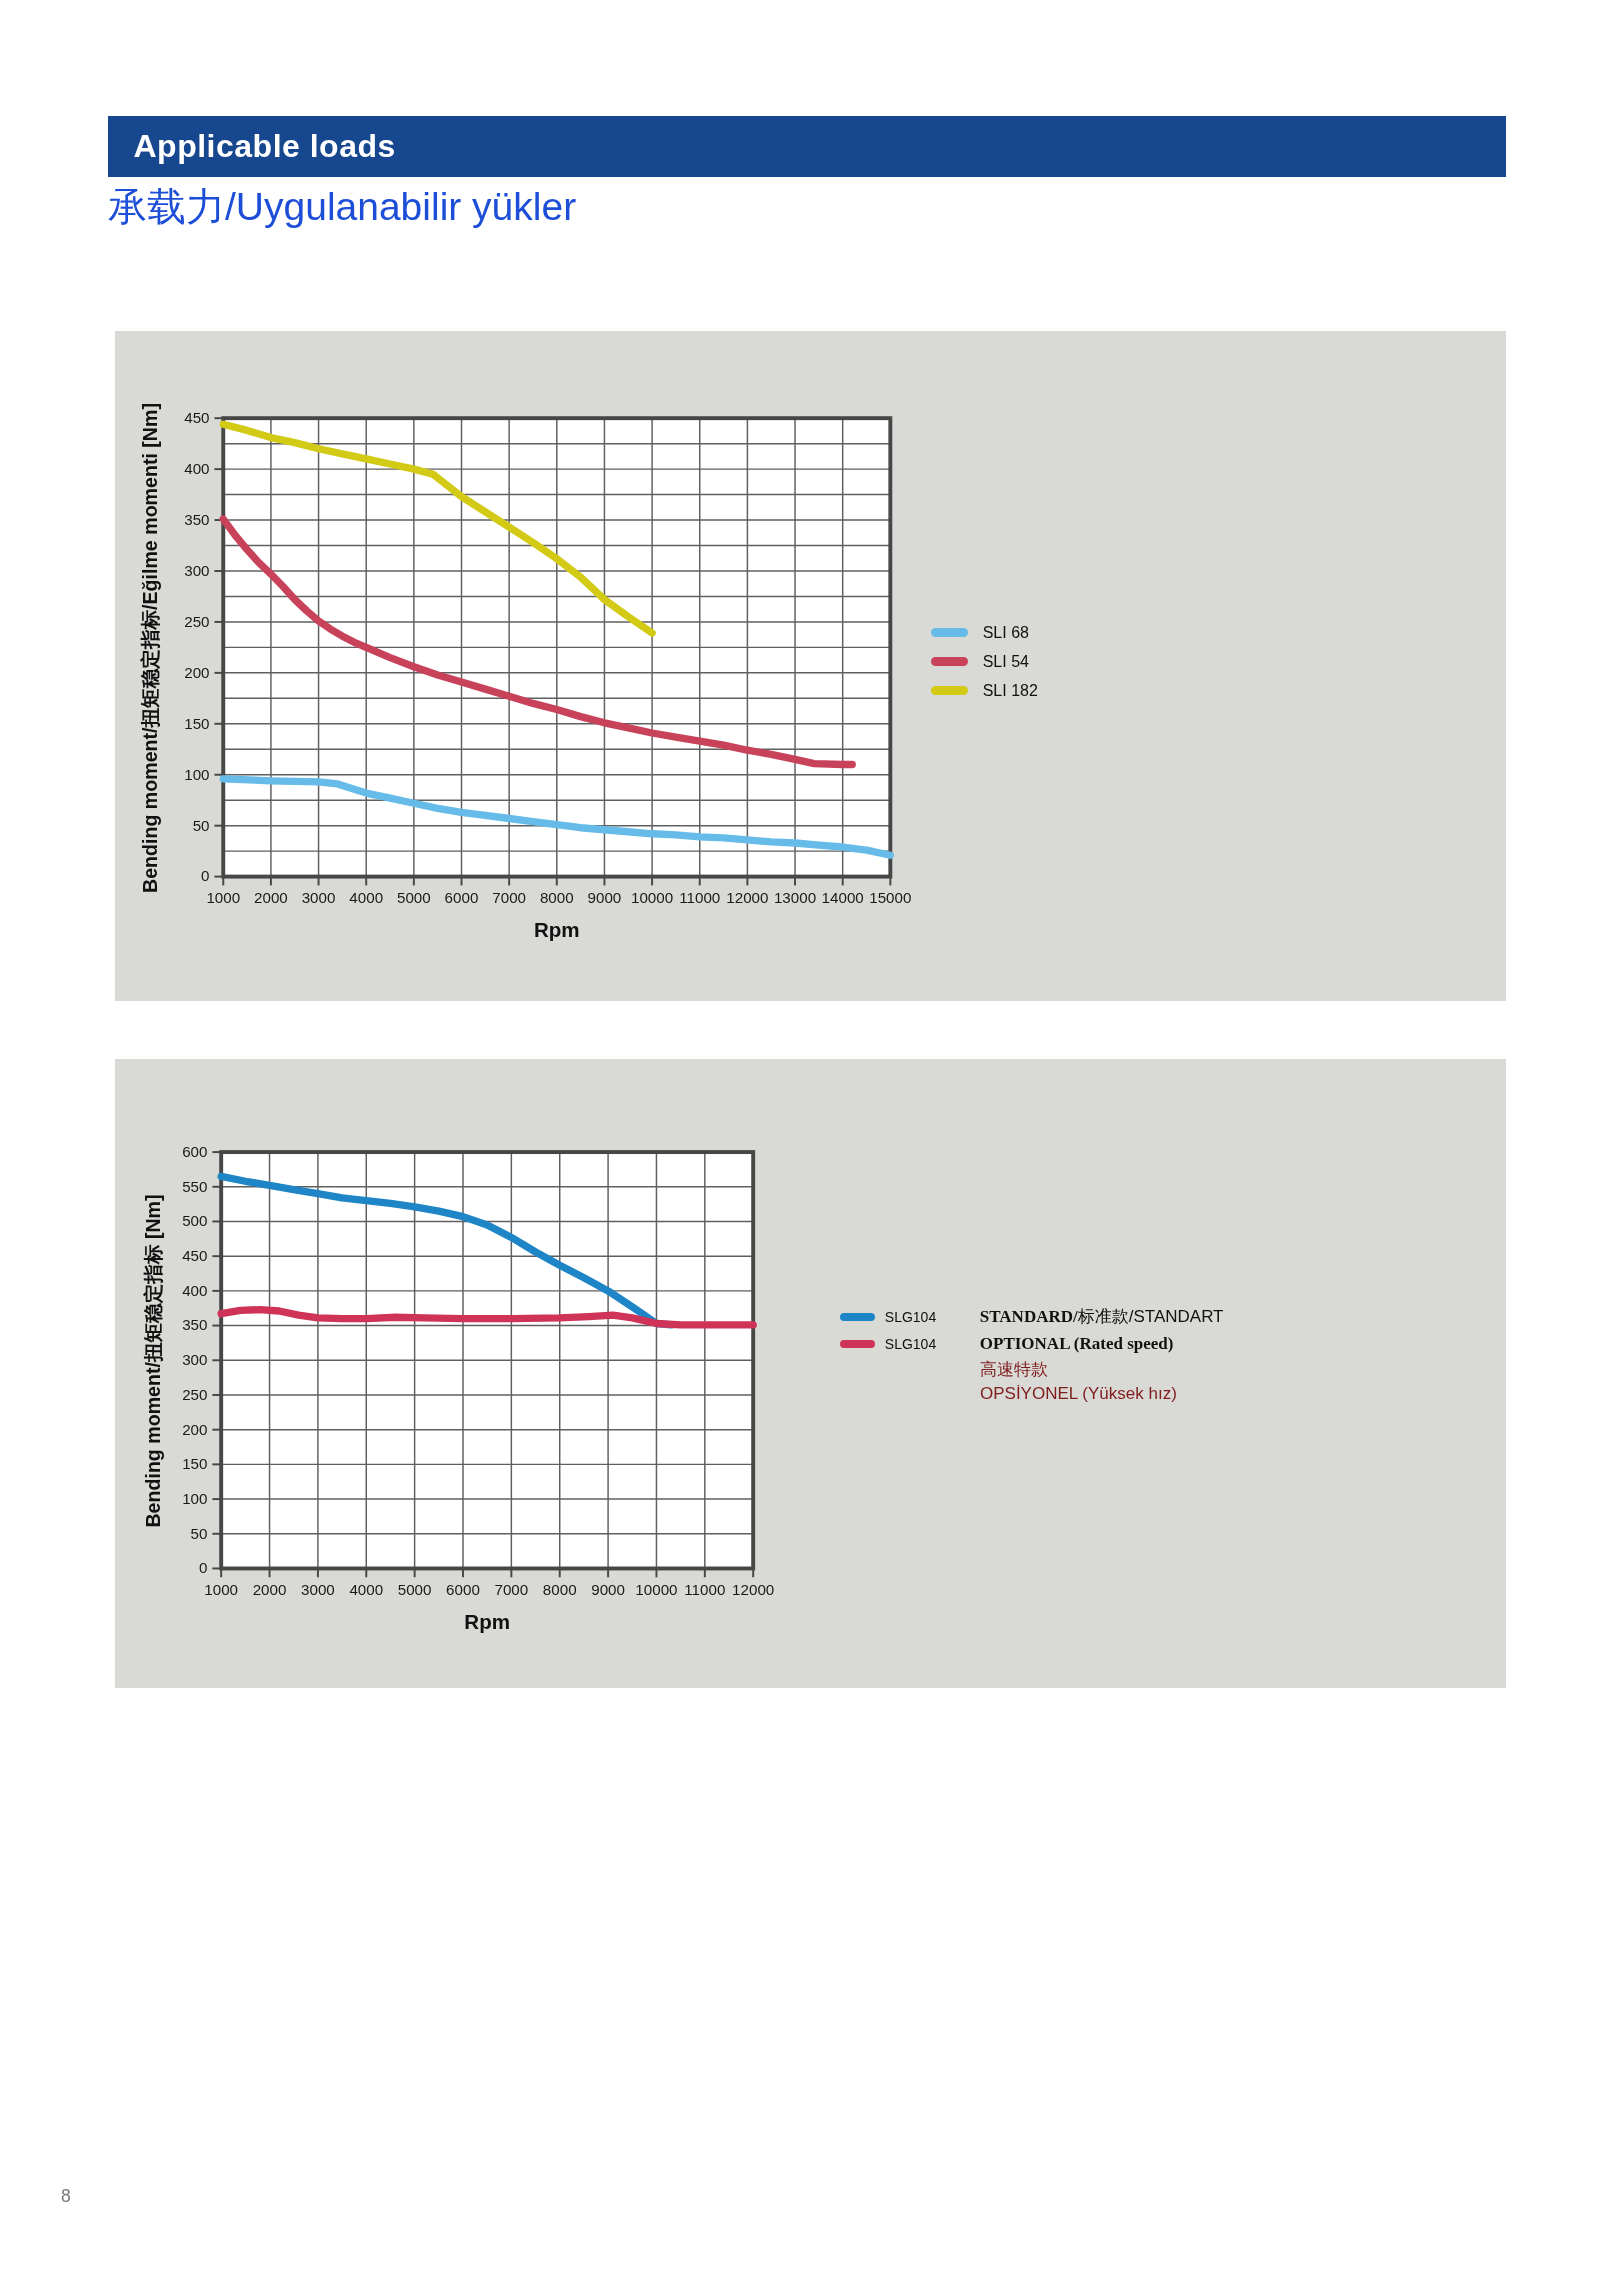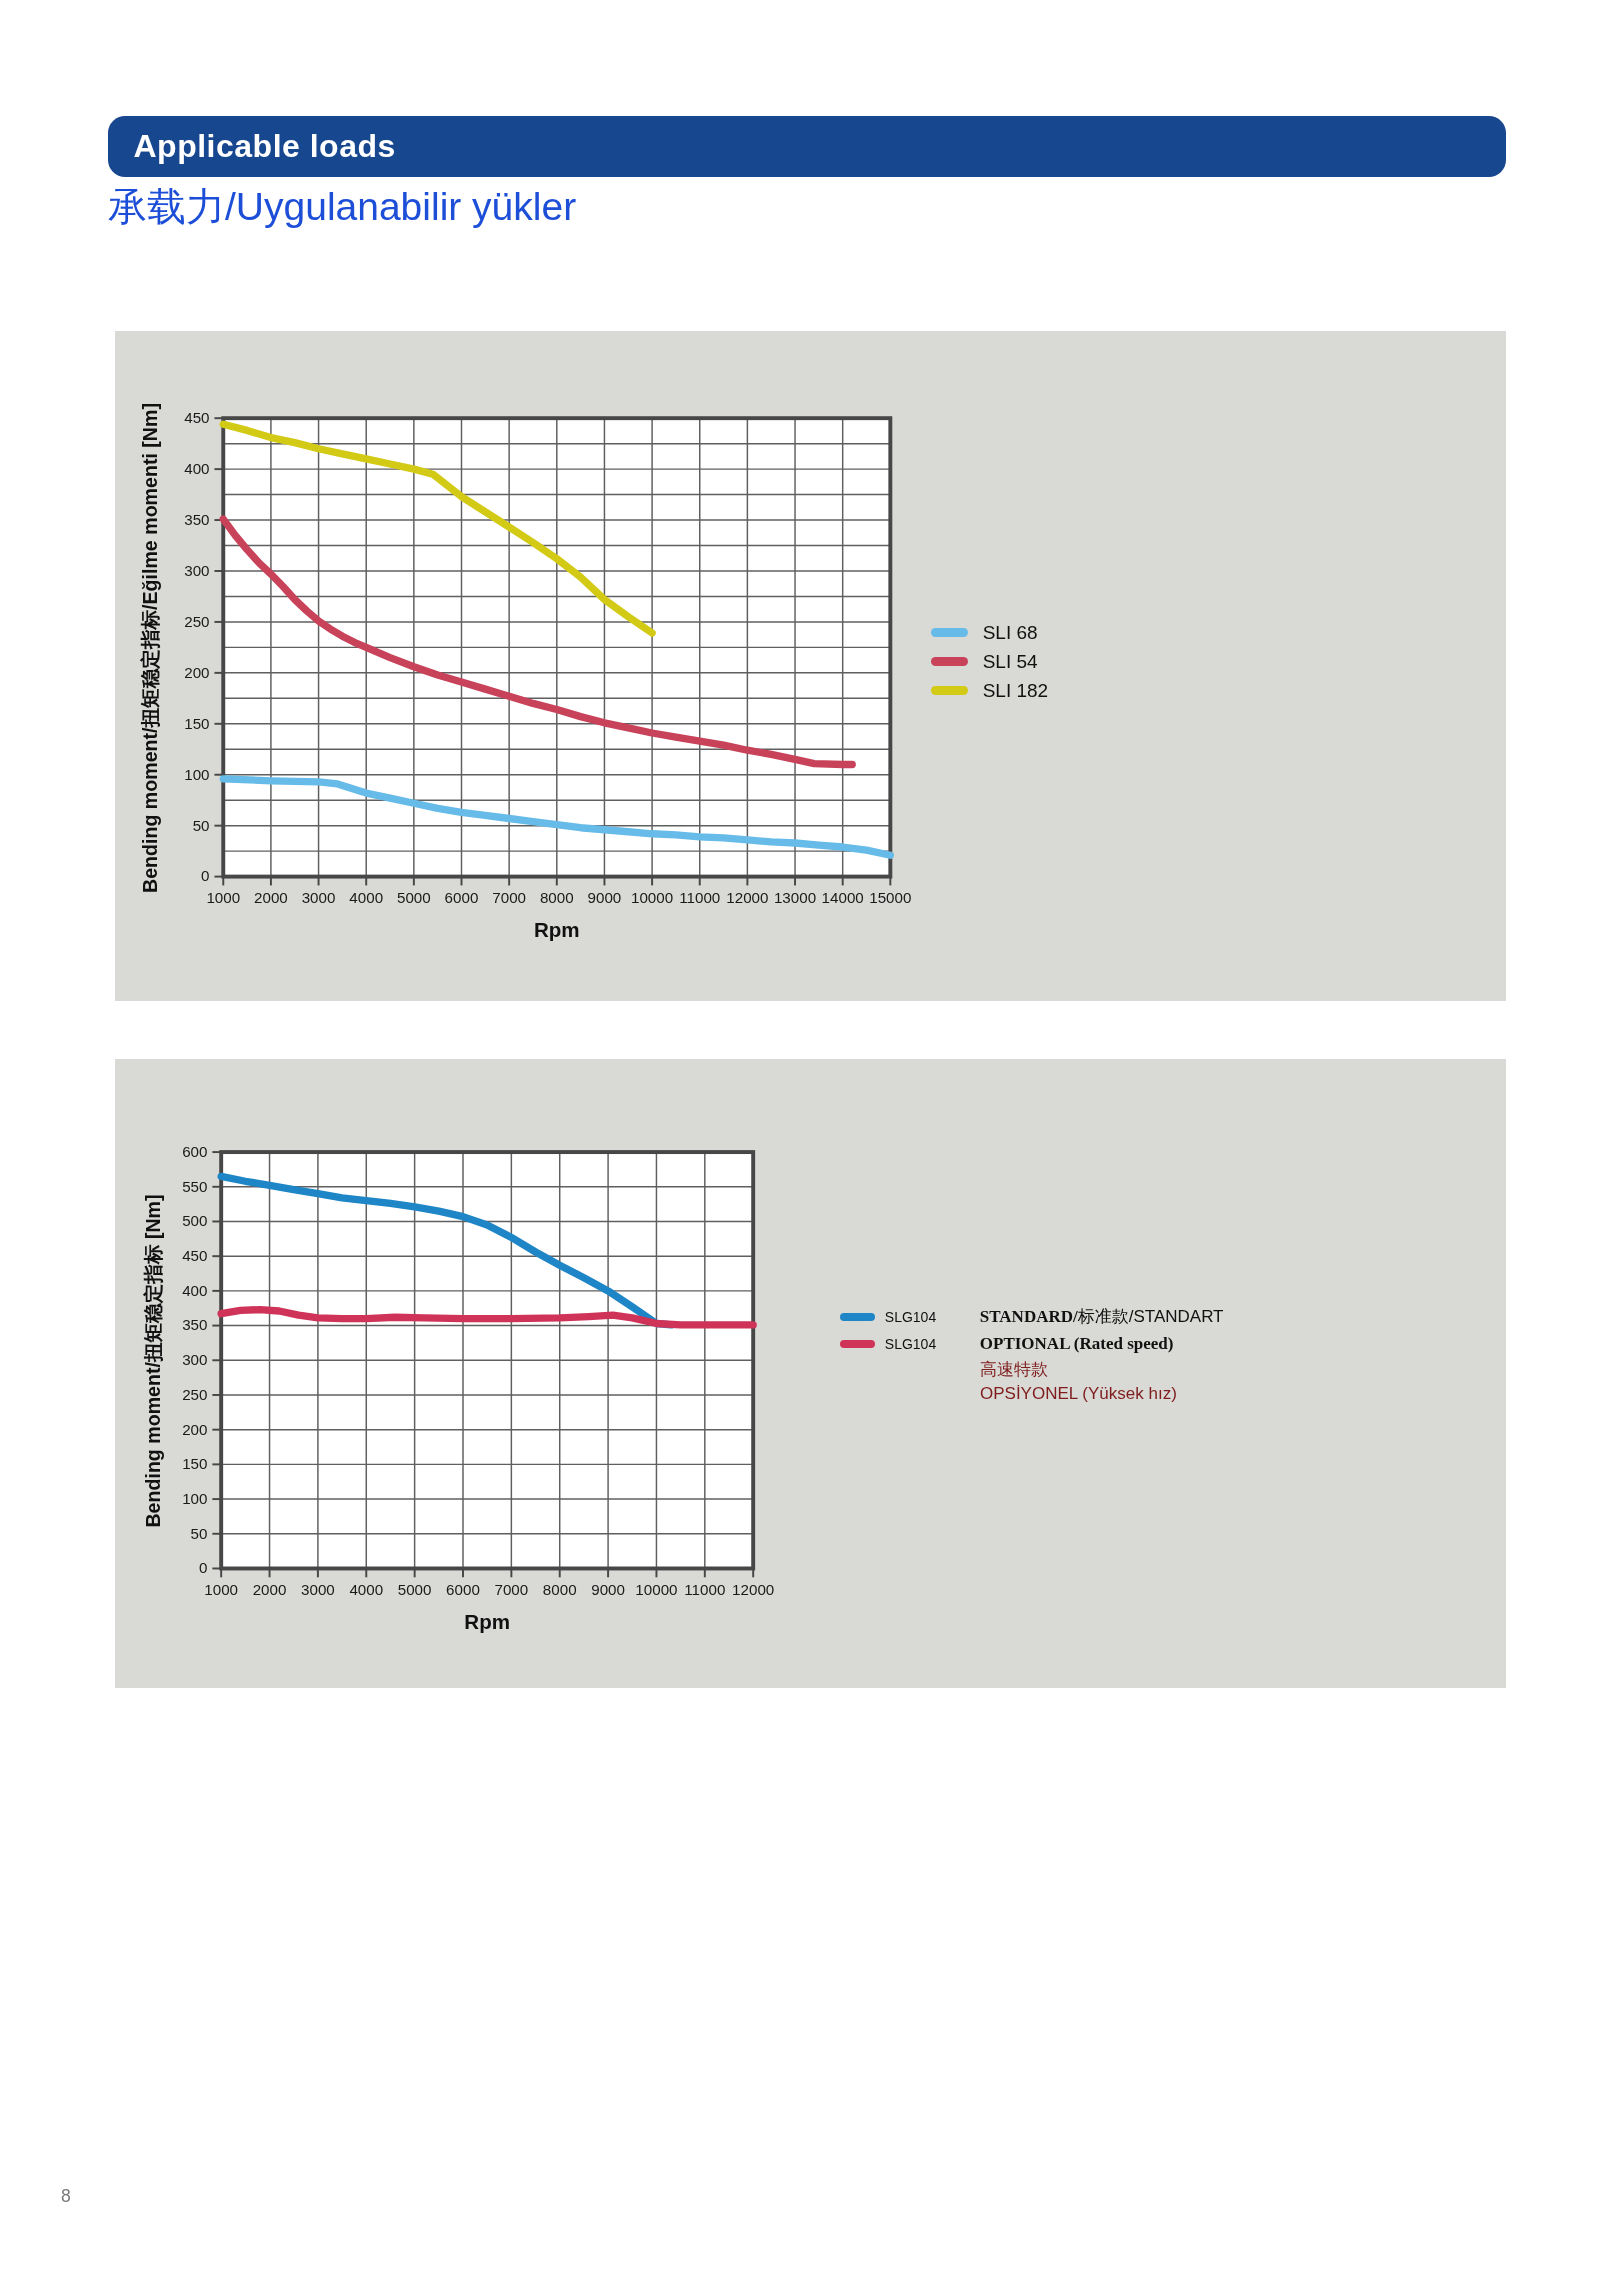--- a/index.html
+++ b/index.html
@@ -1,37 +1,37 @@
 <!DOCTYPE html>
 <html><head>
 <meta charset="utf-8">
 <style>
   html,body{margin:0;padding:0;background:#fff;}
   .page{position:relative;width:1621px;height:2293px;background:#ffffff;overflow:hidden;
         font-family:"Liberation Sans",sans-serif;}
   .header-bar{position:absolute;left:108px;top:116px;width:1398px;height:61px;
-        display:flex;align-items:center;padding-left:25.5px;box-sizing:border-box;border-radius:17px;}
+        display:flex;align-items:center;padding-left:25.5px;box-sizing:border-box;}
   .header-title{color:#ffffff;font-size:32px;font-weight:bold;letter-spacing:0.5px;}
   .subtitle{position:absolute;left:108px;top:180px;font-size:39px;font-weight:normal;}
   .panel{position:absolute;left:115px;width:1391px;}
   #panel1{top:331px;height:670px;}
   #panel2{top:1059px;height:629px;}
   .panel svg{position:absolute;left:0;top:0;}
   .tick{font-size:15.5px;fill:#1a1a1a;}
   .axis-title{font-size:21px;font-weight:bold;fill:#111;}
   .ytitle{position:absolute;transform:translate(-50%,-50%) rotate(-90deg);
         font-weight:bold;font-size:19.6px;white-space:nowrap;color:#111;}
   .legend{position:absolute;}
   #legend1{left:816px;top:287px;}
   #legend2{left:725px;top:244px;}
   .lrow{display:flex;align-items:center;height:29px;}
   #legend2 .lrow{height:27.4px;}
   .swatch{width:37px;height:8.8px;border-radius:4.9px;margin-right:14.7px;flex:0 0 auto;}
   #legend2 .swatch{width:35px;height:7.8px;margin-right:9.8px;}
-  .llabel{font-size:19px;color:#111;}
+  .llabel{font-size:16px;color:#111;}
   .lmodel{font-size:14px;color:#111;width:95px;flex:0 0 auto;}
   .ldesc{font-size:17px;color:#111;white-space:nowrap;}
   .ldesc b{font-weight:bold;font-family:Liberation Serif, serif;}
   .lsub{margin-left:140px;font-size:17px;color:#7f1d1d;line-height:24.5px;white-space:nowrap;}
   .footer{position:absolute;left:123px;top:2056px;}
   .footer-line1{font-size:16px;font-weight:bold;color:#3c3c3c;margin-bottom:9.8px;}
   .footer-line2{font-size:17.6px;color:#8b8b8b;margin-bottom:6.9px;}
   .footer-line3{font-size:17px;color:#8b8b8b;}
   .page-num{position:absolute;left:61px;top:2186px;font-size:17.6px;color:#7a7a7a;}
 </style>

